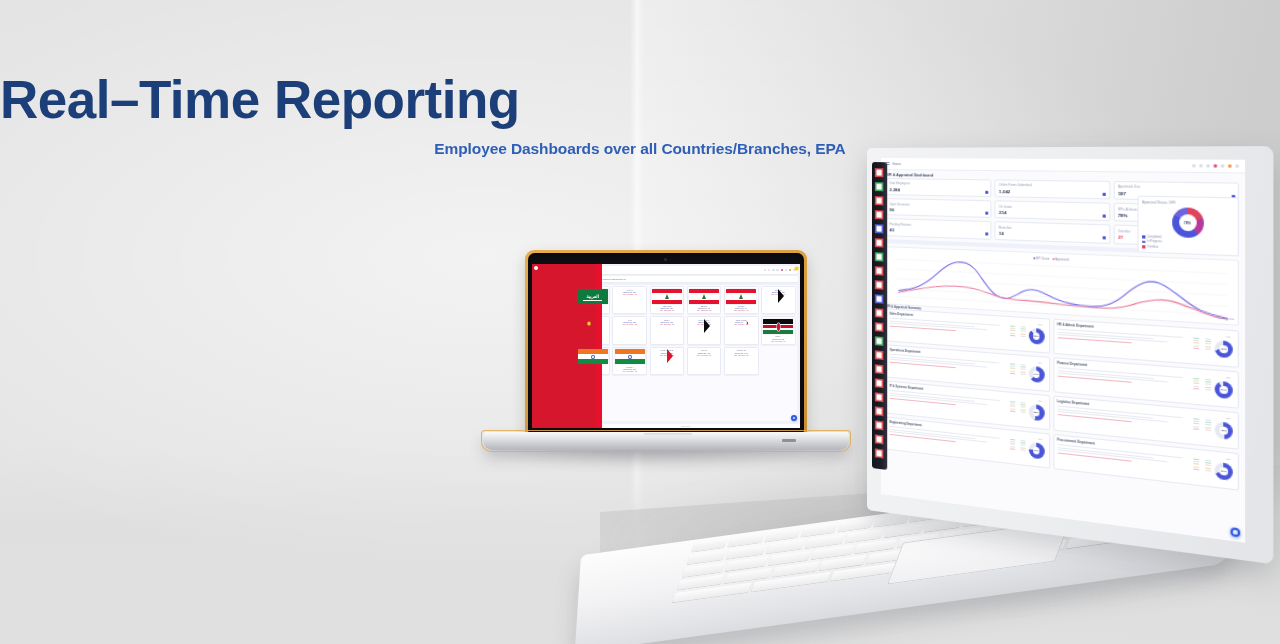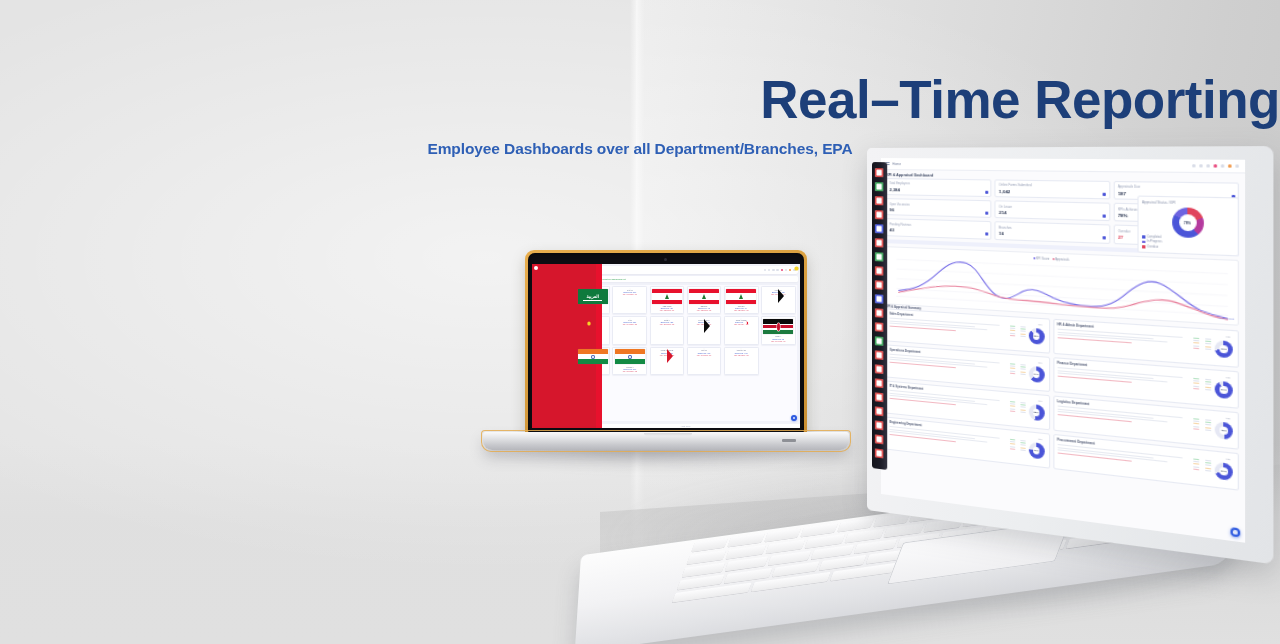--- a/index.html
+++ b/index.html
@@ -31,21 +31,21 @@
     position:absolute; left:600px; top:512px; width:680px; height:120px;
     background:linear-gradient(175deg,rgba(190,190,190,.55) 0%,rgba(214,214,214,0) 60%);
     transform:skewY(-4deg); transform-origin:left top;
   }
   .bg-vignette {
     position:absolute; inset:0;
     background:radial-gradient(ellipse 80% 70% at 38% 40%,rgba(255,255,255,.55) 0%,rgba(255,255,255,0) 70%);
   }
 
   
-  .headline-wrap { position:absolute; left:0; top:72px; width:1280px; text-align:right; z-index:20; }
+  .headline-wrap { position:absolute; left:0; top:72px; width:1280px; text-align:left; z-index:20; }
   .headline {
     font-size:53px; font-weight:bold; color:#1d3f79;
     letter-spacing:-0.5px; line-height:1.05; margin:0;
   }
   .sub-wrap { position:absolute; left:0; top:138px; width:1280px; text-align:center; z-index:20; }
   .subline {
     font-size:15.5px; font-weight:bold; color:#2e5fb5;
     line-height:22px; letter-spacing:-0.1px; margin:0;
   }
 
@@ -340,21 +340,21 @@
   <div class="bg-wall-right"></div>
   <div class="bg-seam"></div>
   <div class="bg-floor"></div>
   <div class="bg-floor-line"></div>
   <div class="bg-vignette"></div>
 
   <div class="headline-wrap">
     <h1 class="headline">Real–Time Reporting</h1>
   </div>
   <div class="sub-wrap">
-    <p class="subline">Employee Dashboards over all Department/Branches, EPA</p>
+    <p class="subline">Employee Dashboards over all Countries/Branches, EPA</p>
   </div>
 
   <div id="laptop-right">
     <div class="lr-shadow"></div>
     <div class="lr-base"></div>
     <div class="lr-kbd">
       <div class="krow">
           <span></span>
           <span></span>
           <span></span>

